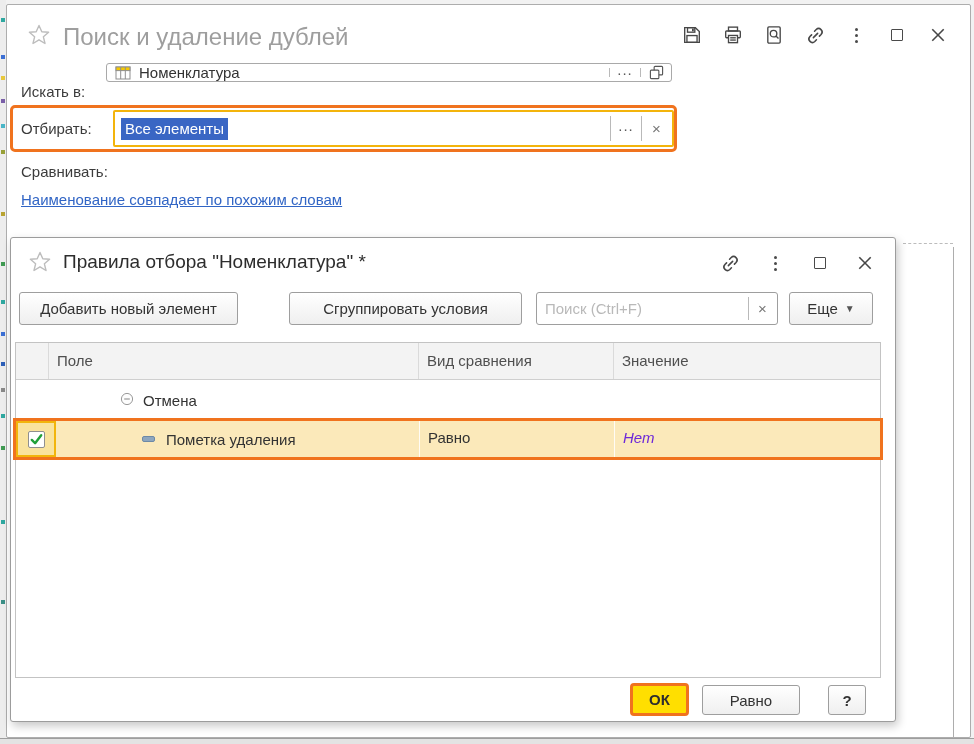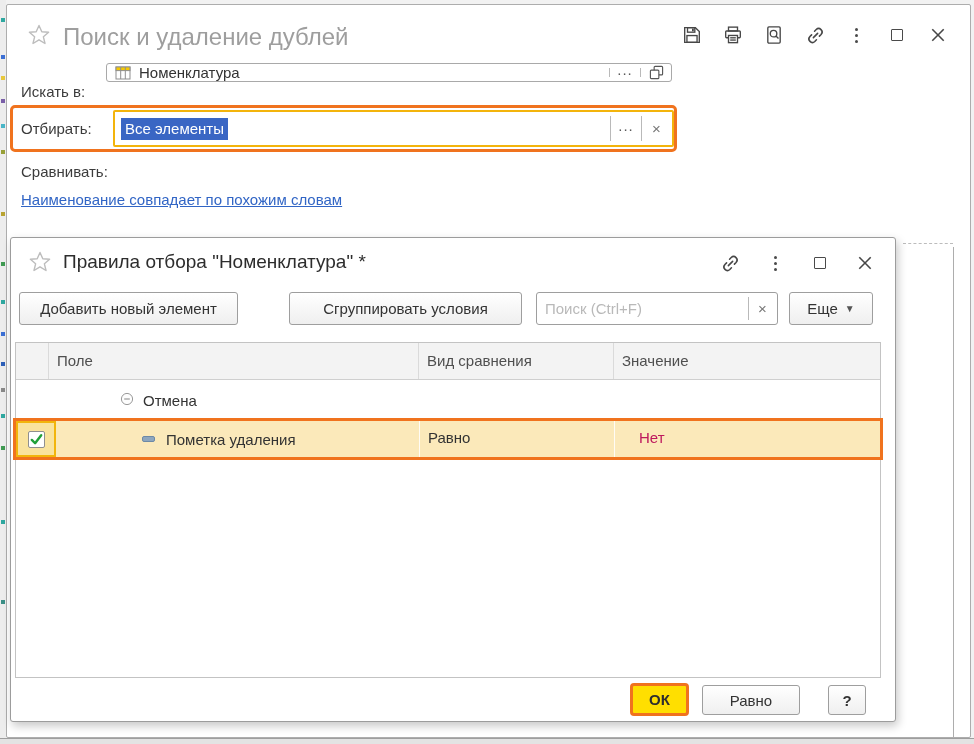--- a/index.html
+++ b/index.html
@@ -68,21 +68,21 @@
   .th-val { flex:1; }
   .grp-row { height:41px; display:flex; align-items:center; padding-left:104px; gap:9px; color:#333; }
   .sel-row { position:relative; height:36px; background:#fbe9ba; outline:3px solid #f0731e; outline-offset:0;
     display:flex; align-items:center; }
   .cell-check { width:40px; height:36px; border:2px solid #f2b50c; background:#f9e39e;
     display:flex; align-items:center; justify-content:center; }
   .checkbox { width:17px; height:17px; background:#fff; border:1px solid #8f8f8f; border-radius:2px;
     display:flex; align-items:center; justify-content:center; cursor:pointer; }
   .cell-field { width:363px; display:flex; align-items:center; padding-left:86px; gap:11px; color:#333; height:100%; }
   .cell-cmp { width:195px; padding-left:8px; color:#333; border-left:1px solid rgba(255,255,255,0.85); height:100%; line-height:33px; }
-  .cell-val { flex:1; padding-left:24px; color:#be185d; border-left:1px solid rgba(255,255,255,0.85); height:100%; line-height:33px; }
+  .cell-val { flex:1; padding-left:8px; color:#6d28d9; border-left:1px solid rgba(255,255,255,0.85); height:100%; line-height:33px;font-style:italic; }
   .dash-ico { width:13px; height:6px; border-radius:2px; background:#8ea6be; border:1px solid #6d89a6; }
 
   .ok-btn { position:absolute; left:619px; top:445px; width:59px; height:33px;
     background:#ffdf00; border:3px solid #f0731e; border-radius:4px; font-weight:bold; color:#2e2e2e;
     display:flex; align-items:center; justify-content:center; cursor:pointer; }
   .cancel-btn { position:absolute; left:691px; top:447px; width:98px; height:30px; }
   .help-btn { position:absolute; left:817px; top:447px; width:38px; height:30px; font-weight:bold; }
 </style>
 </head>
 <body>

